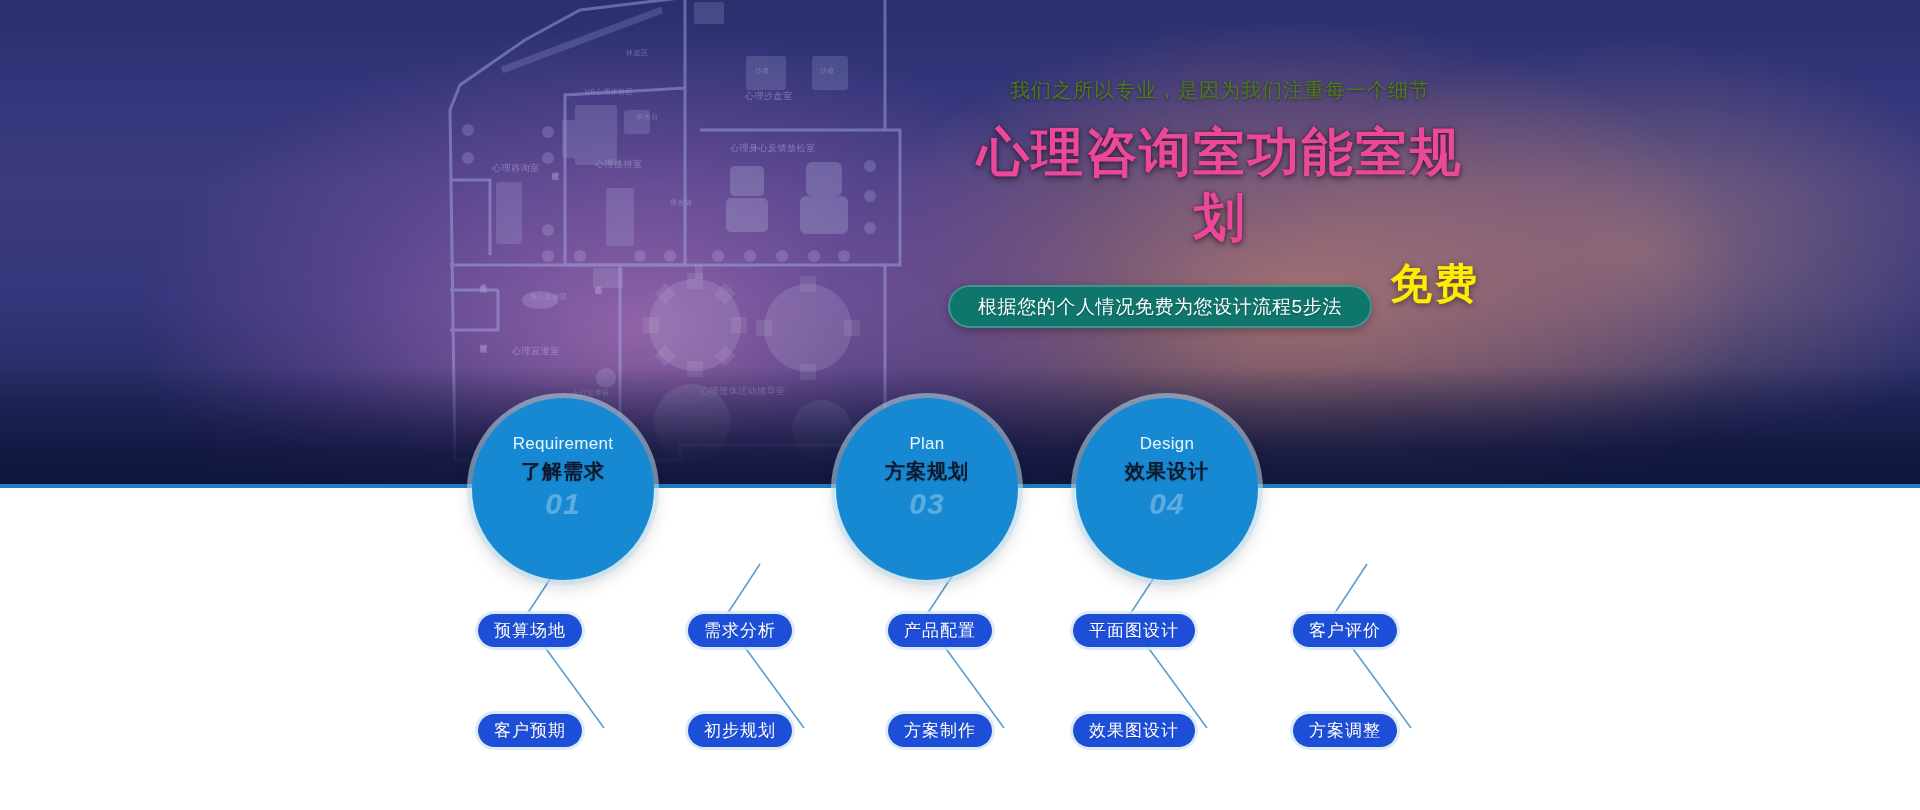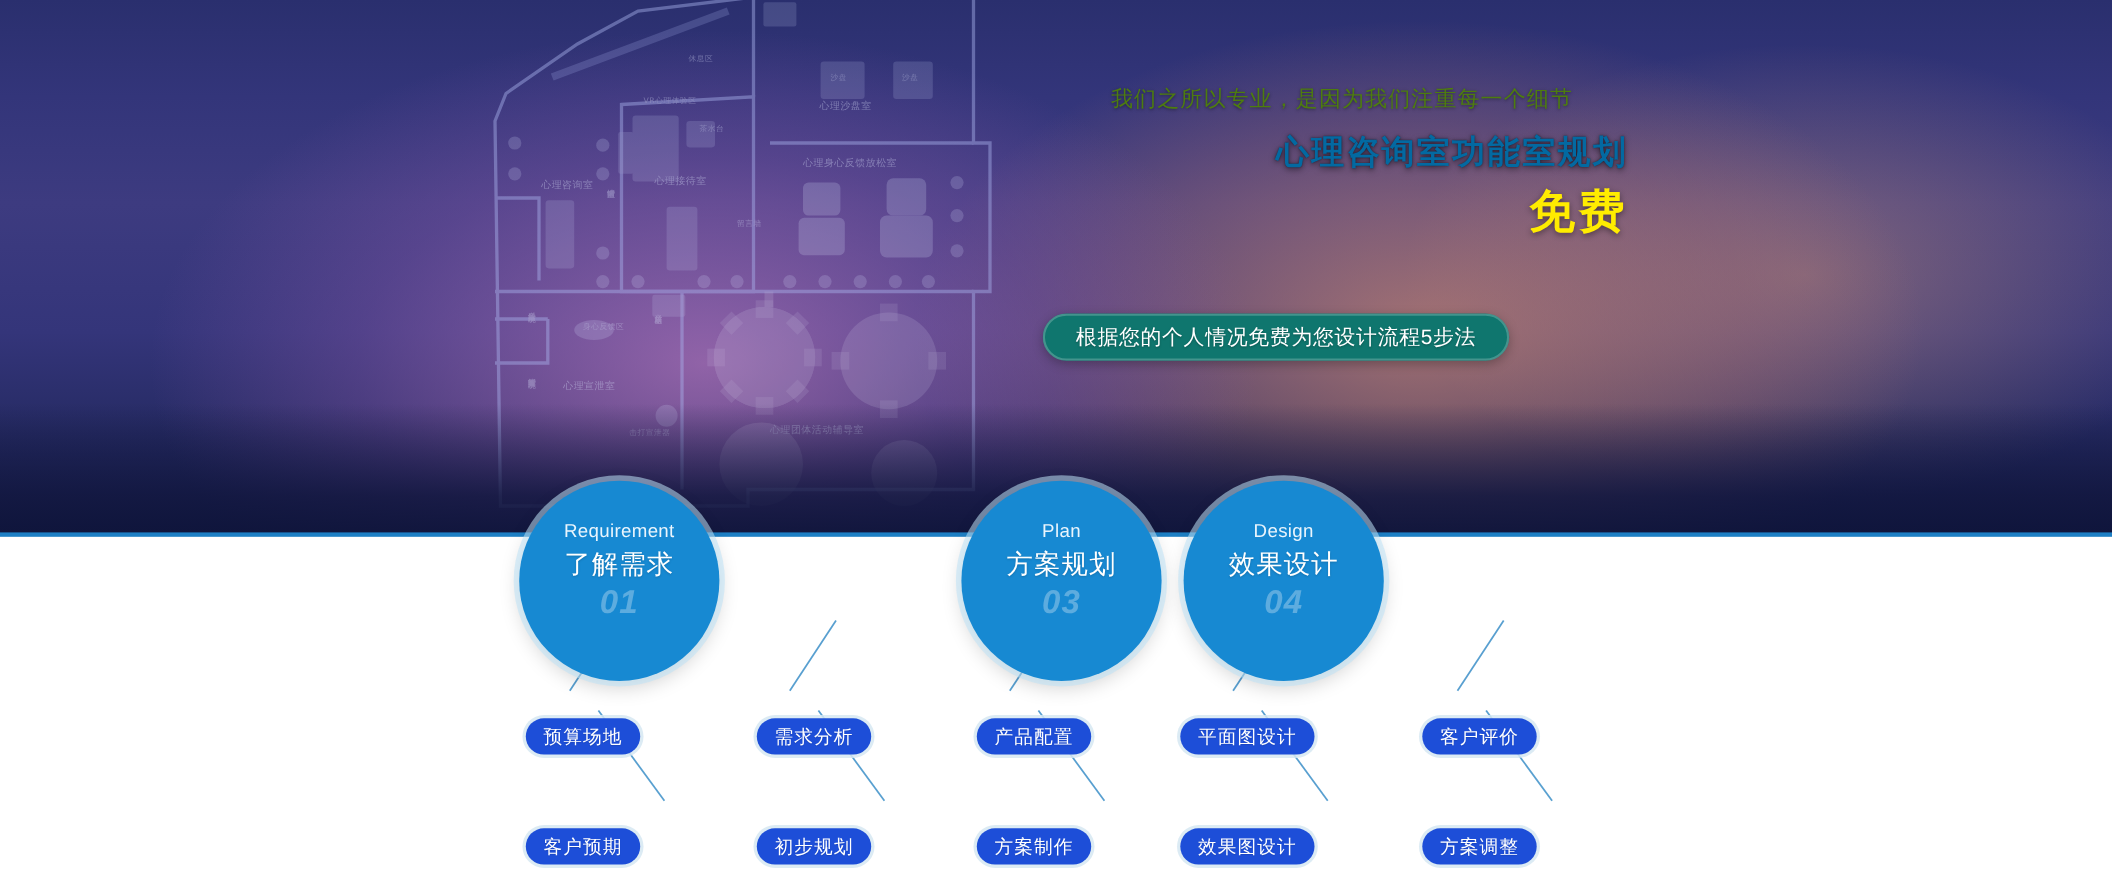--- a/index.html
+++ b/index.html
@@ -48,52 +48,51 @@
 
   
   .headline{
     position:absolute; left:960px; top:76px; width:520px; text-align:center;
   }
   .kicker{
     color:#4d7c0f; font-size:20px; letter-spacing:1px; line-height:1.4;
     text-shadow:0 1px 3px rgba(0,0,0,.45);
   }
   .title{
-    margin-top:16px; color:#0369a1; font-size:30px; font-weight:bold;
+    margin-top:16px; color:#ec4899; font-size:52px; font-weight:bold;
     letter-spacing:2px; line-height:1.25;
     text-shadow:0 2px 6px rgba(0,0,0,.55), 0 0 2px rgba(0,0,0,.5);
-    text-align:right;
   }
   .free{
     margin-top:10px; color:#ffec00; font-size:42px; font-weight:bold;
     letter-spacing:3px; line-height:1.15;
     text-shadow:0 2px 6px rgba(0,0,0,.45);
     text-align:right;
   }
   .cta{
     position:absolute; left:948px; top:285px; width:424px; height:43px;
     border-radius:22px; background:#0f766e;
     box-shadow:0 0 0 2px rgba(255,255,255,.22) inset, 0 3px 10px rgba(0,0,0,.28);
     color:#ffffff; font-size:19px; letter-spacing:.6px;
     display:flex; align-items:center; justify-content:center;
     cursor:pointer; text-shadow:0 1px 2px rgba(0,0,0,.3);
   }
 
   
-  .steps{ position:absolute; left:0; top:0; width:1920px; height:630px;margin-top:39px; }
+  .steps{ position:absolute; left:0; top:0; width:1920px; height:630px; }
   .step-circle{
     position:absolute; width:182px; height:182px; border-radius:50%;
     background:#1789d2;
     box-shadow:0 0 0 5px rgba(190,225,245,.55), 0 6px 18px rgba(0,0,0,.18);
     display:flex; flex-direction:column; align-items:center; justify-content:flex-start;
     padding-top:36px; cursor:pointer; z-index:4;
   }
   .step-en{ color:#eaf5fd; font-size:17px; letter-spacing:.3px; }
   .step-cn{
-    color:#ffffff; font-size:24px; font-weight:normal; letter-spacing:1px; margin-top:4px;
+    color:#0f172a; font-size:20px; font-weight:bold; letter-spacing:1px; margin-top:4px;
     text-shadow:0 1px 2px rgba(0,0,0,.18);
   }
   .step-num{
     color:rgba(255,255,255,.30); font-size:30px; font-style:italic; font-weight:bold;
     margin-top:2px; letter-spacing:1px;
   }
 
   
   .pill{
     position:absolute; height:33px; border-radius:17px;
@@ -247,21 +246,21 @@
       <span class="step-en">Requirement</span>
       <span class="step-cn">了解需求</span>
       <span class="step-num">01</span>
     </div>
     <div class="pill" style="left:478px; top:614px;">预算场地</div>
     <div class="pill" style="left:478px; top:714px;">客户预期</div>
 
     <div class="pill" style="left:688px; top:614px;">需求分析</div>
     <div class="pill" style="left:688px; top:714px;">初步规划</div>
 
-    <div class="step-circle" style="left:874px; top:398px;">
+    <div class="step-circle" style="left:836px; top:398px;">
       <span class="step-en">Plan</span>
       <span class="step-cn">方案规划</span>
       <span class="step-num">03</span>
     </div>
     <div class="pill" style="left:888px; top:614px;">产品配置</div>
     <div class="pill" style="left:888px; top:714px;">方案制作</div>
 
     <div class="step-circle" style="left:1076px; top:398px;">
       <span class="step-en">Design</span>
       <span class="step-cn">效果设计</span>

